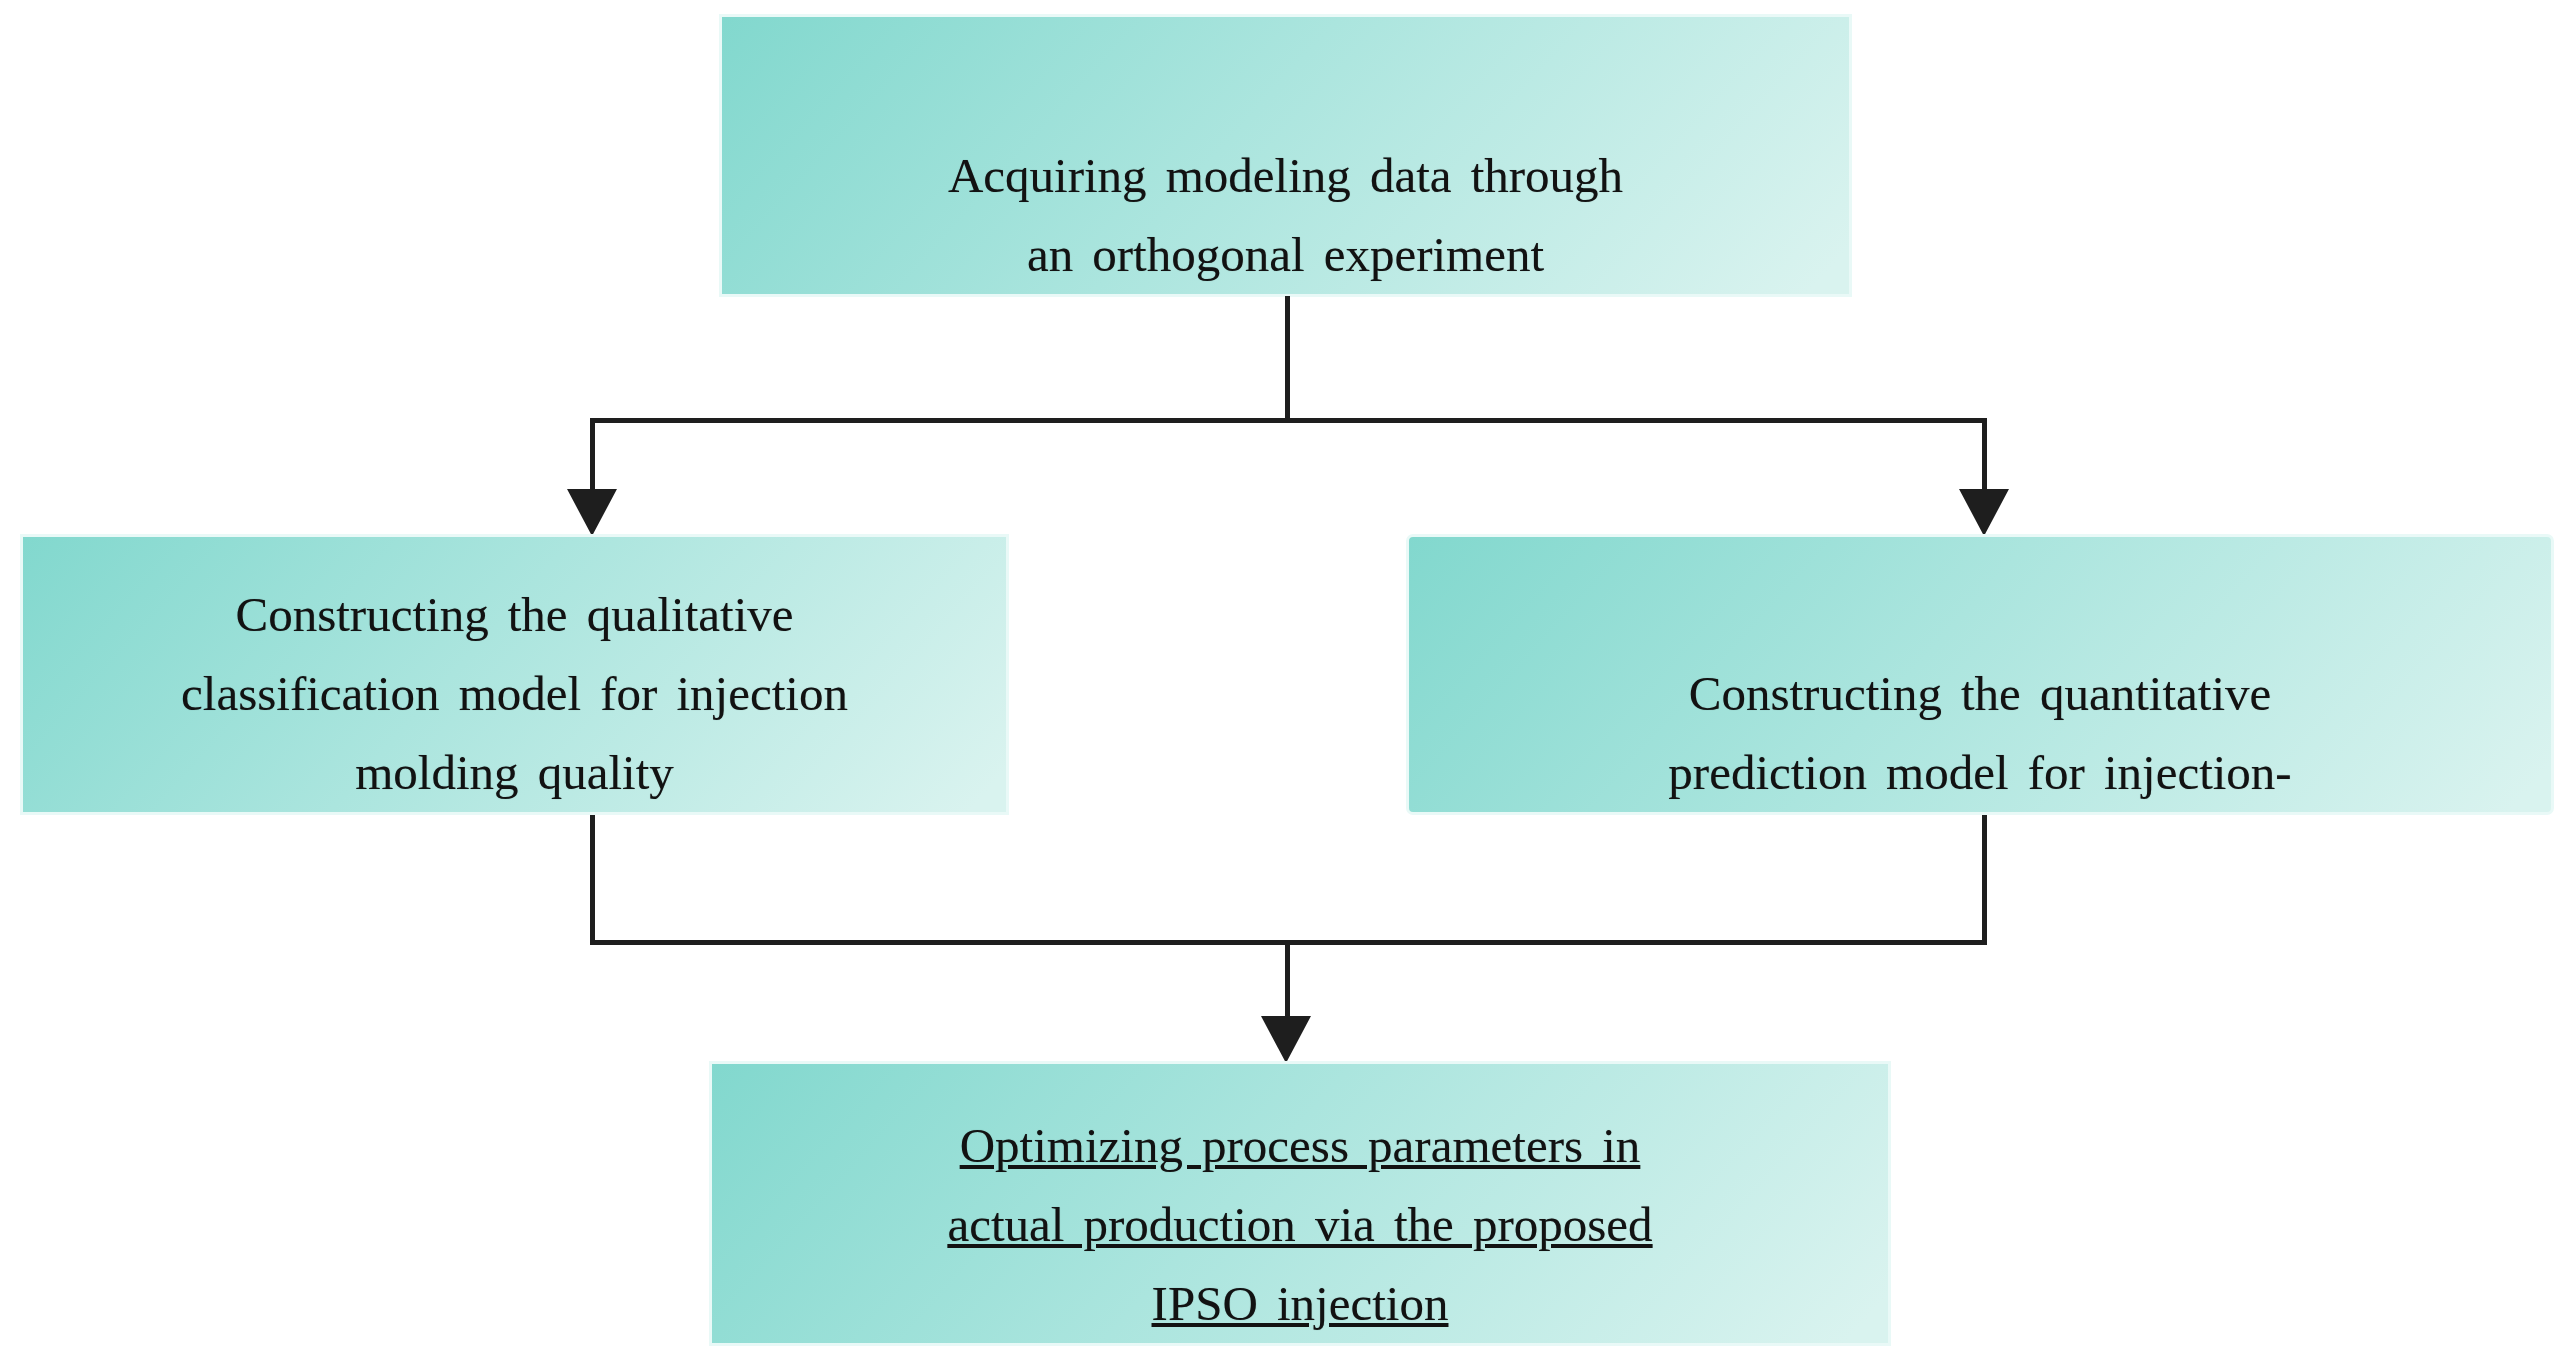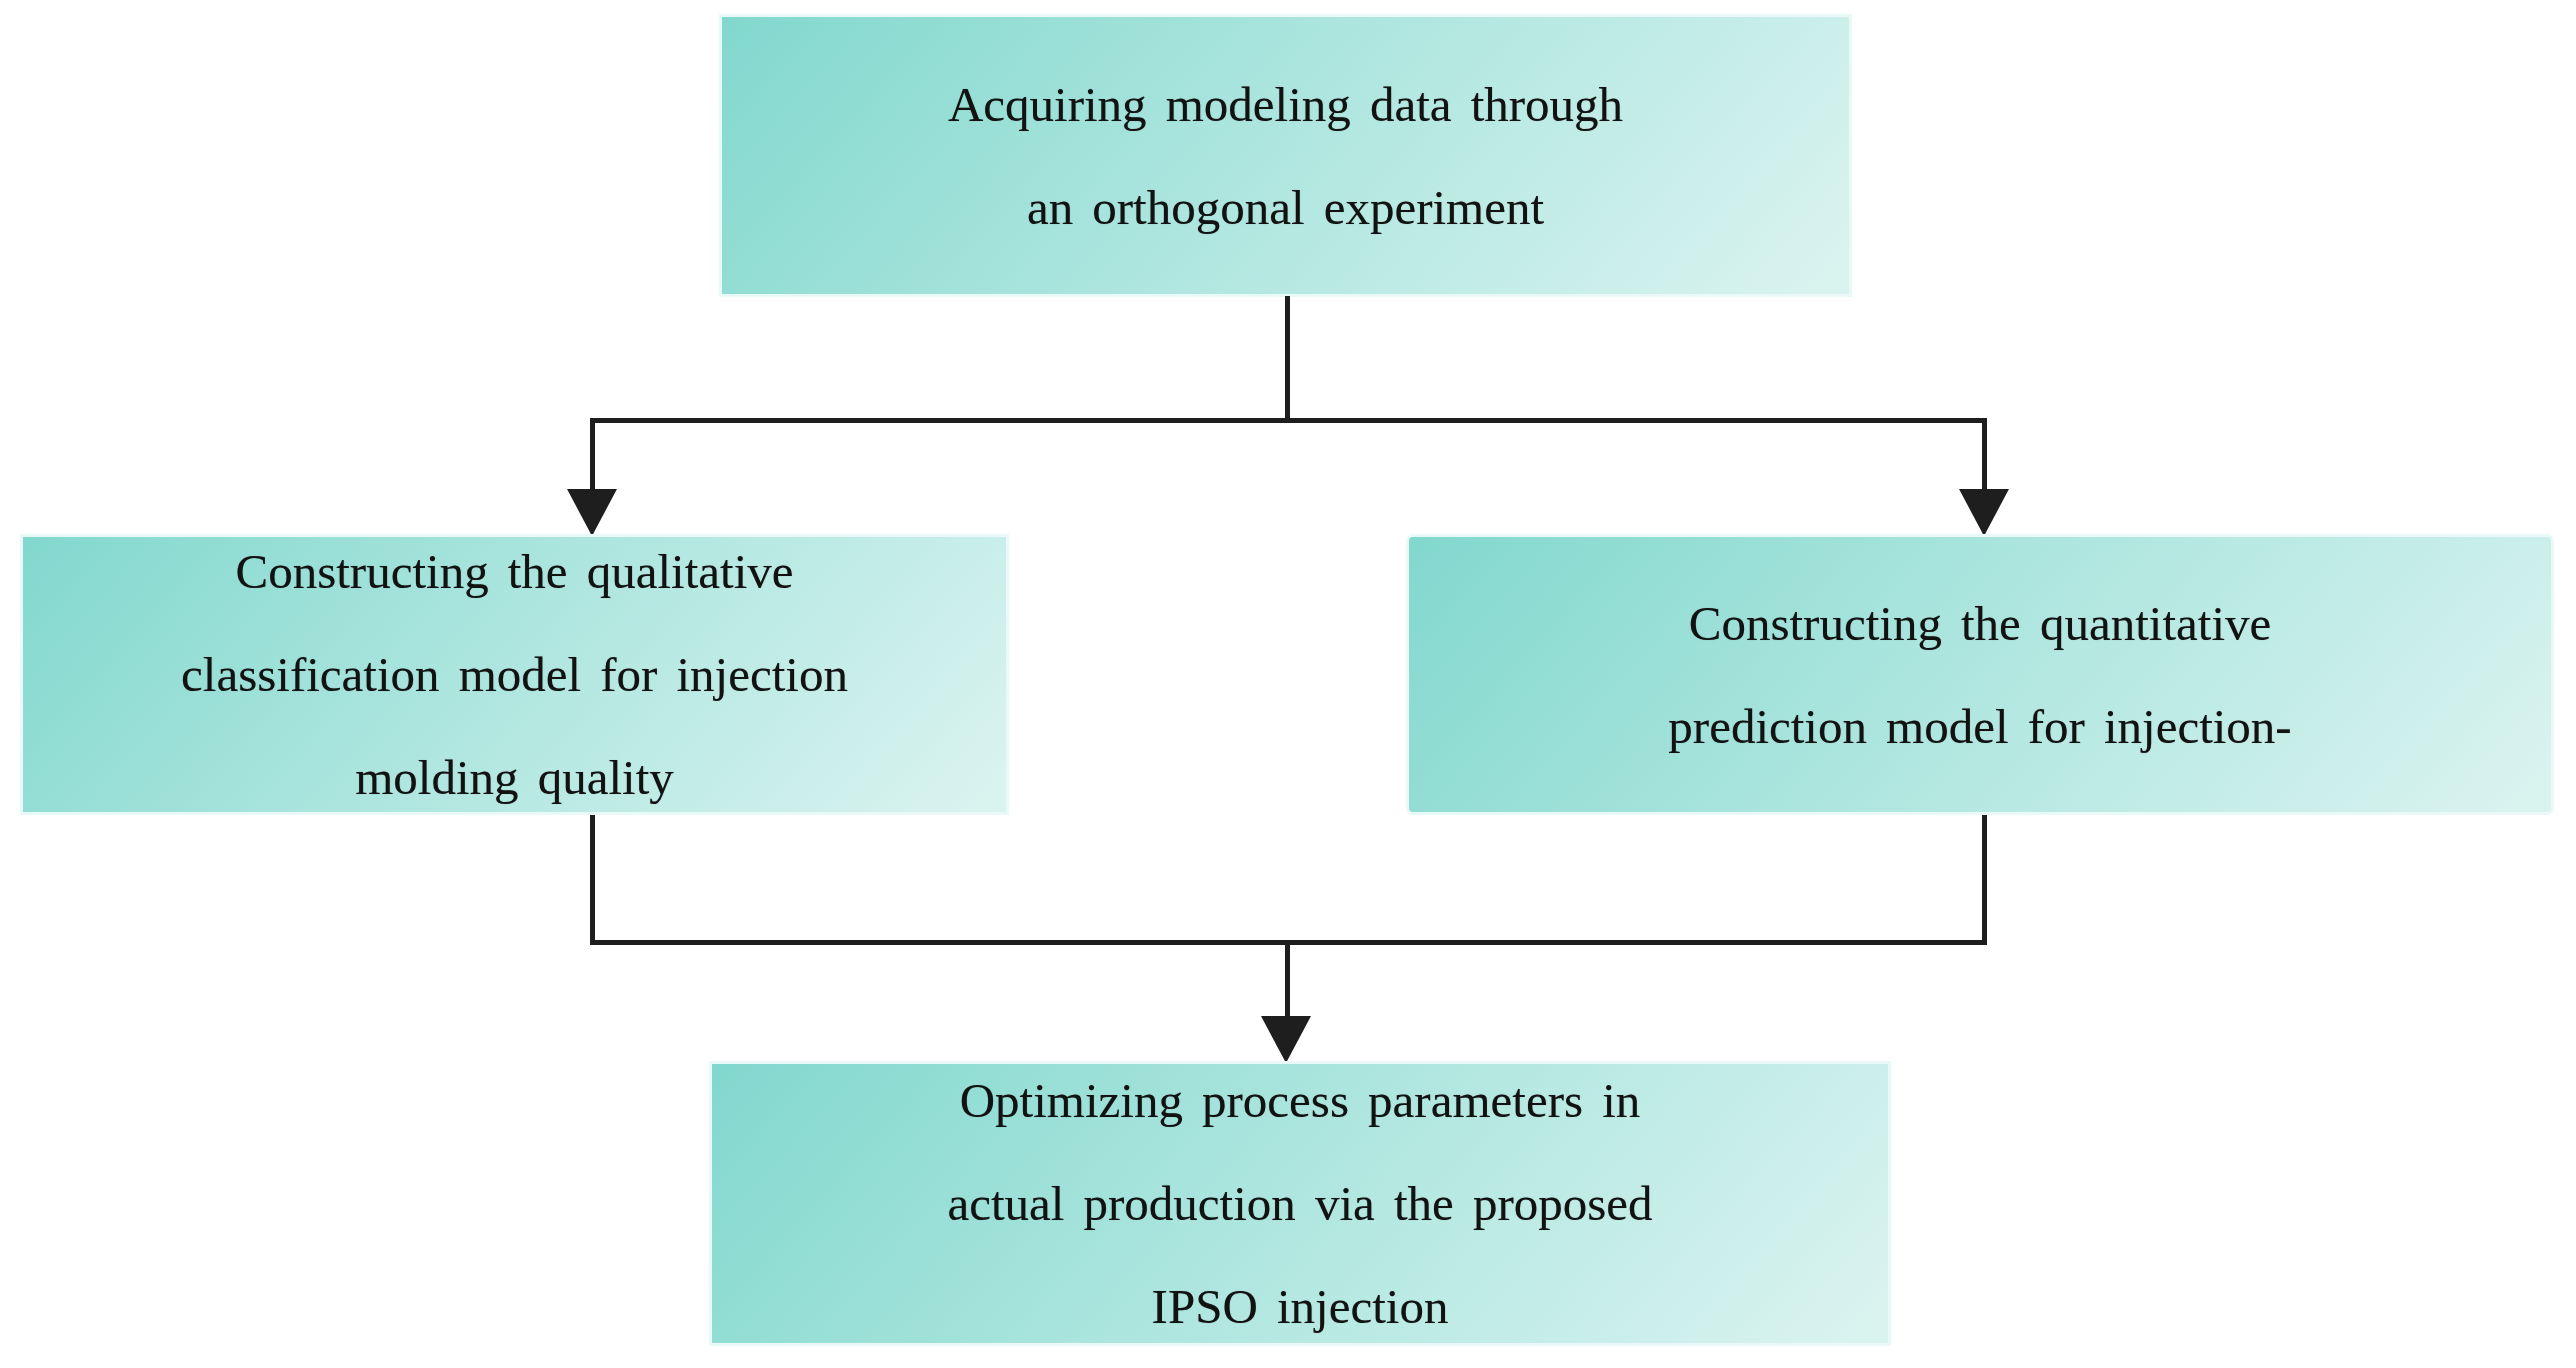--- a/index.html
+++ b/index.html
@@ -25,34 +25,33 @@
   }
   .box {
     position: absolute;
     background: linear-gradient(132deg,
       var(--box-gradient-start) 0%,
       var(--box-gradient-mid) 45%,
       var(--box-gradient-end) 97%);
     border: 3.6px solid var(--box-border);
     display: flex;
     flex-direction: column;
-    justify-content: center;
+    justify-content: flex-end;
     align-items: center;
     text-align: center;
     color: var(--text);
     font-size: 49px;
     line-height: 79px;
     word-spacing: 0.14em;
     text-shadow: 0 0 0.9px rgba(0,0,0,0.35);
-    gap: 24px;
   }
   .box-top    { left: 719px;  top: 14.4px;   width: 1133px; height: 283px; }
   .box-left   { left: 20px;   top: 534px;  width: 989px; height: 281px; }
   .box-right  { left: 1406px; top: 534px;  width: 1148px; height: 281px; border-radius: 7px; }
-  .box-bottom { left: 709px;  top: 1061px; width: 1182px; height: 285px; }
+  .box-bottom { left: 709px;  top: 1061px; width: 1182px; height: 285px; text-decoration: underline; }
 
   .seg {
     position: absolute;
     background: var(--connector);
   }
   
   .seg-top-stem        { left: 1285px; top: 296px;  width: 4.5px;    height: 126px; }
   .seg-split-bar       { left: 590px;  top: 418px;  width: 1397px; height: 4.5px; }
   .seg-split-drop-left { left: 590px;  top: 418px;  width: 4.5px;    height: 74px; }
   .seg-split-drop-right{ left: 1982px; top: 418px;  width: 4.5px;    height: 74px; }

